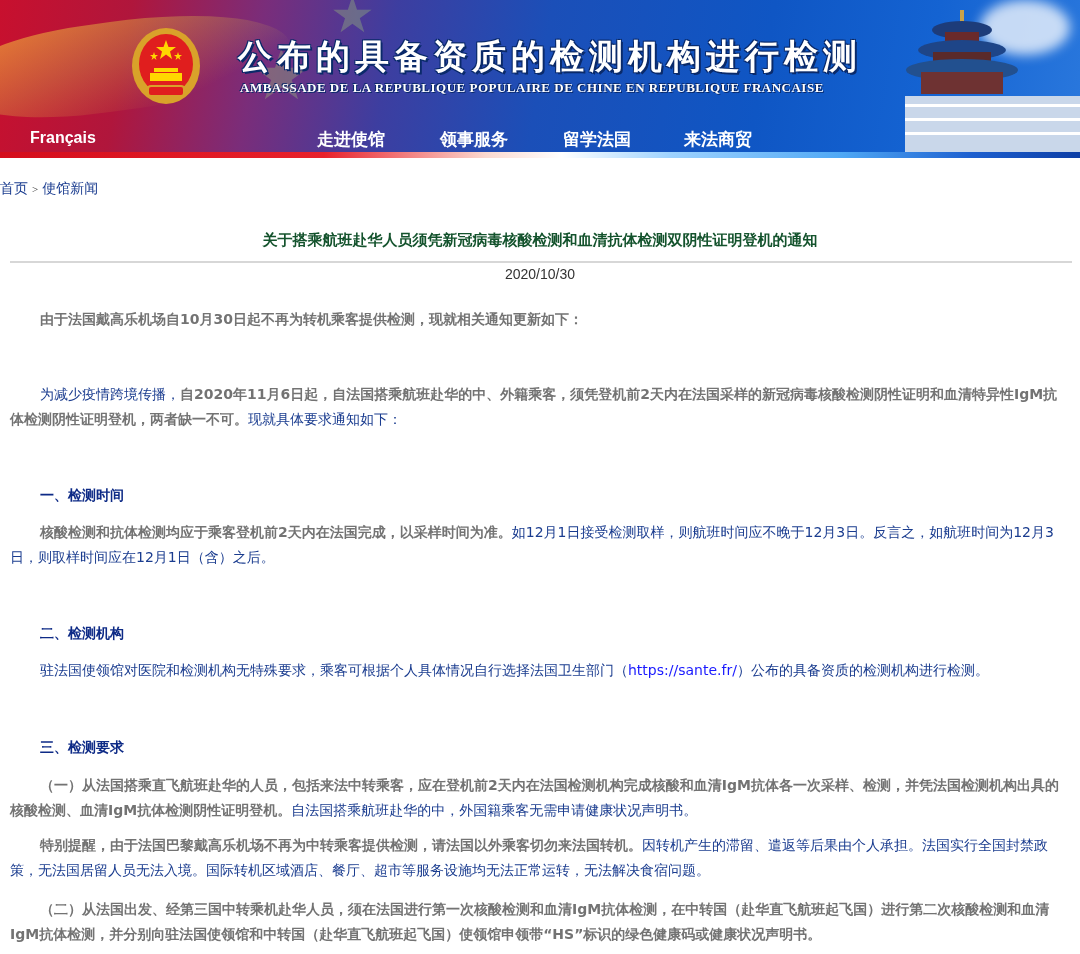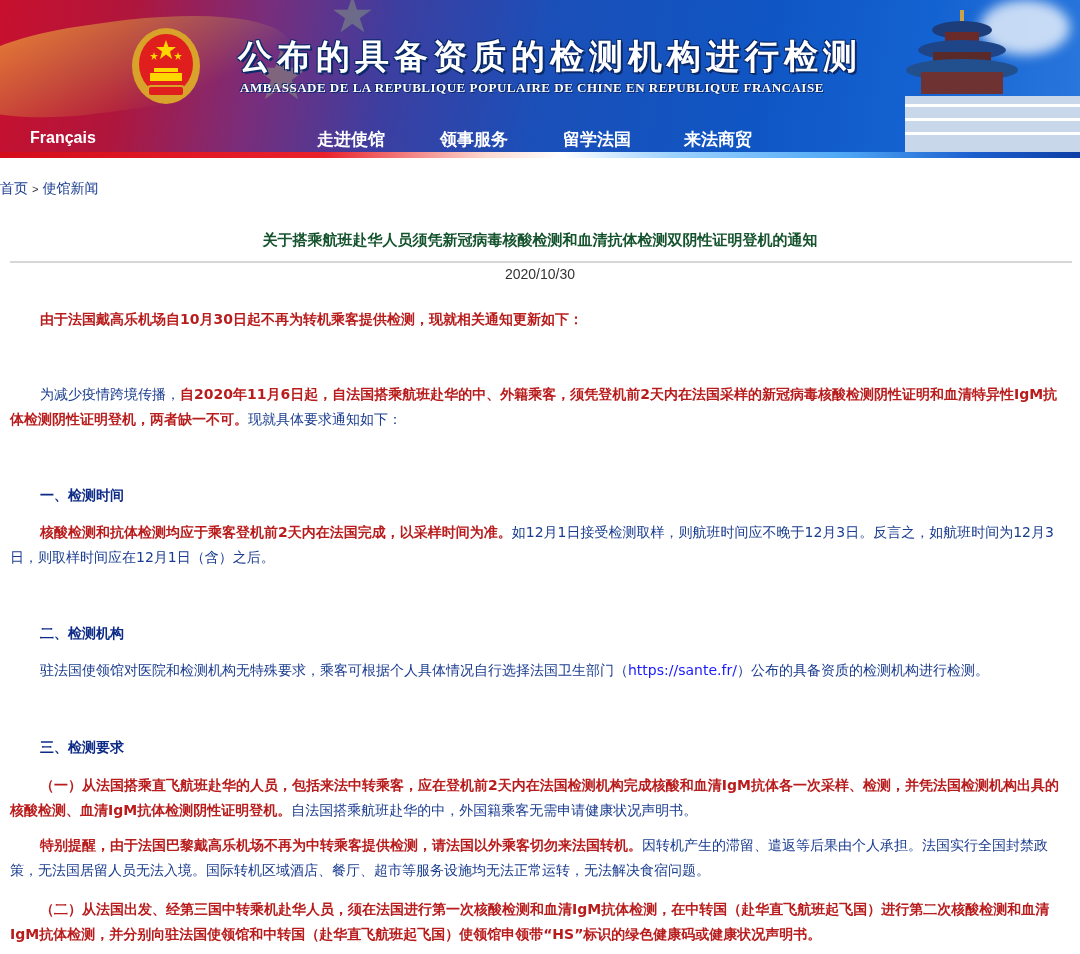--- a/index.html
+++ b/index.html
@@ -54,41 +54,41 @@
     position: absolute; top: 4px; font-size: 17px; font-weight: bold; color: #ffffff;
     font-family: "DejaVu Sans", sans-serif; text-decoration: none;
   }
   .banner-stripe {
     position: absolute; left: 0; bottom: 0; width: 1080px; height: 6px;
     background: linear-gradient(90deg, #d40d1c 0%, #e8212b 30%, #fbd9d0 45%, #ffffff 52%, #9fd3ff 62%, #4fa8f5 78%, #1d5fcf 90%, #0d3ea5 100%);
   }
   
   .breadcrumb {
     position: absolute; left: 0; top: 180px; font-size: 14px; color: #1a3c8f;
-    font-family: Liberation Mono, monospace;
+    font-family: Liberation Serif, serif;
   }
   .breadcrumb a { color: #1a3c8f; text-decoration: none; }
   .breadcrumb .sep { font-size: 11px; color: #333; margin: 0 4px; }
   
   .article-title {
     position: absolute; left: 10px; top: 231px; width: 1060px; text-align: center;
     font-size: 15px; font-weight: bold; color: #14532d; font-family: "DejaVu Sans", sans-serif;
   }
   .divider {
     position: absolute; left: 10px; top: 261px; width: 1062px; height: 2px; background: #d7d7d7;
   }
   .article-date {
     position: absolute; left: 10px; top: 266px; width: 1060px; text-align: center;
     font-size: 14px; color: #333333;
   }
   .para {
     position: absolute; left: 10px; width: 1060px; font-size: 14px; line-height: 25px;
     color: #1a3c8f; font-family: "DejaVu Sans", sans-serif;
   }
-  .para b { color: #b91c1c; }
+  .para b { color: #737373; }
   .para a { color: #1a1aff; text-decoration: none; }
   .indent { padding-left: 30px; }
   .heading { font-weight: bold; color: #0d2a86; padding-left: 30px; }
 </style>
 </head>
 <body>
 
 <div class="banner">
   <div class="flag-wave"></div>
   <div class="flag-star" style="left:250px; top:40px;">★</div>

